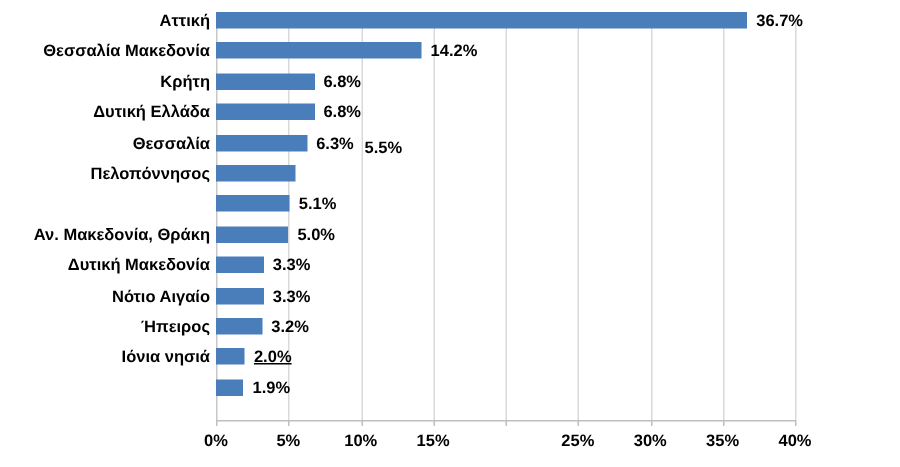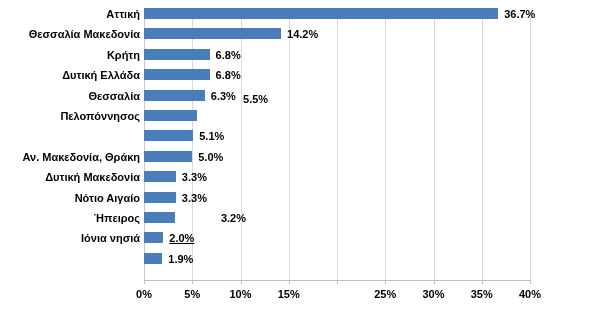--- a/index.html
+++ b/index.html
@@ -147,21 +147,21 @@
       <div class="bar-value" style="left: 59.075px; top: 80px; margin-left: 40px;">5.5%</div>
       <div class="bar" title="Δυτική Ελλάδα 5.1%" style="left: 0px; width: 49.215px; top: 116.4px; height: 11px;"></div>
       <div class="bar-value" style="left: 55.215px; top: 117.4px;">5.1%</div>
       <div class="bar" title="Αν. Μακεδονία, Θράκη 5.0%" style="left: 0px; width: 48.25px; top: 136.8px; height: 11px;"></div>
       <div class="bar-value" style="left: 54.25px; top: 137.8px;">5.0%</div>
       <div class="bar" title="Δυτική Μακεδονία 3.3%" style="left: 0px; width: 31.845px; top: 157.2px; height: 11px;"></div>
       <div class="bar-value" style="left: 37.845px; top: 158.2px;">3.3%</div>
       <div class="bar" title="Νότιο Αιγαίο 3.3%" style="left: 0px; width: 31.845px; top: 177.6px; height: 11px;"></div>
       <div class="bar-value" style="left: 37.845px; top: 178.6px;">3.3%</div>
       <div class="bar" title="Ήπειρος 3.2%" style="left: 0px; width: 30.88px; top: 198px; height: 11px;"></div>
-      <div class="bar-value" style="left: 36.88px; top: 199px; margin-left: 40px;">3.2%</div>
+      <div class="bar-value" style="left: 36.88px; top: 199px;">3.2%</div>
       <div class="bar" title="Ιόνια νησιά 2.0%" style="left: 0px; width: 19.3px; top: 218.4px; height: 11px;"></div>
       <div class="bar-value" style="left: 25.3px; top: 219.4px; text-decoration: underline;">2.0%</div>
       <div class="bar" title="Βόρειο Αιγαίο 1.9%" style="left: 0px; width: 18.335px; top: 238.8px; height: 11px;"></div>
       <div class="bar-value" style="left: 24.335px; top: 239.8px;">1.9%</div>
     </div>
 
   <div id="x-axis-line"></div>
 
   <div id="x-axis-ticks">
       <div class="tick-mark" style="left: 144px;"></div>

